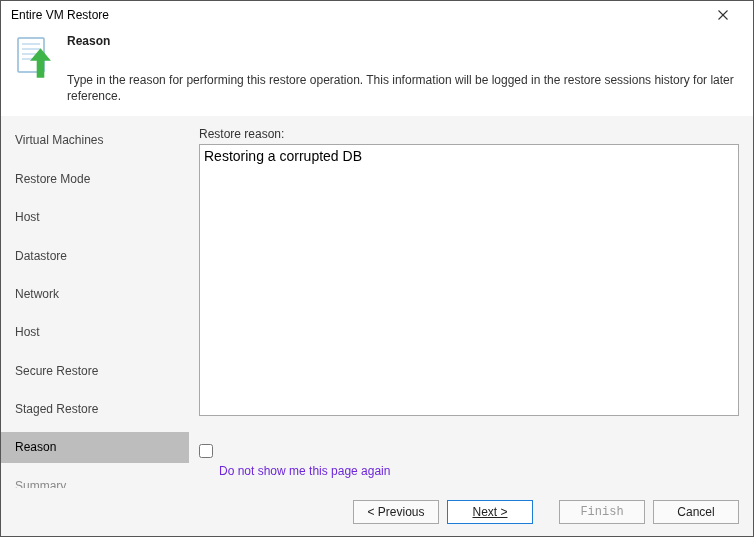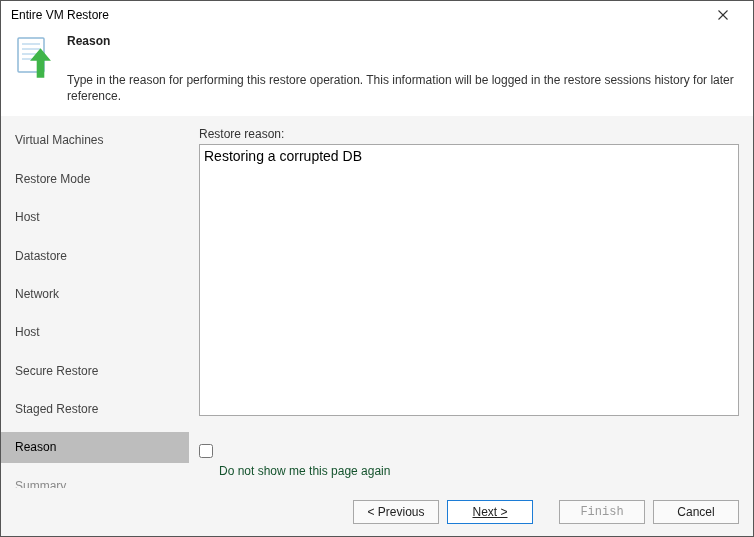--- a/index.html
+++ b/index.html
@@ -128,21 +128,21 @@
     gap: 6px;
     margin-top: 8px;
   }
   .check-row input[type=checkbox] {
     width: 14px;
     height: 14px;
     margin: 0;
   }
   .check-row label {
     font-size: 12px;
-    color: #14532d;
+    color: #6d28d9;
     margin-top: 40px;
   }
   .footer {
     height: 48px;
     flex: 0 0 48px;
     display: flex;
     align-items: center;
     justify-content: flex-end;
     gap: 8px;
     padding: 0 14px;

